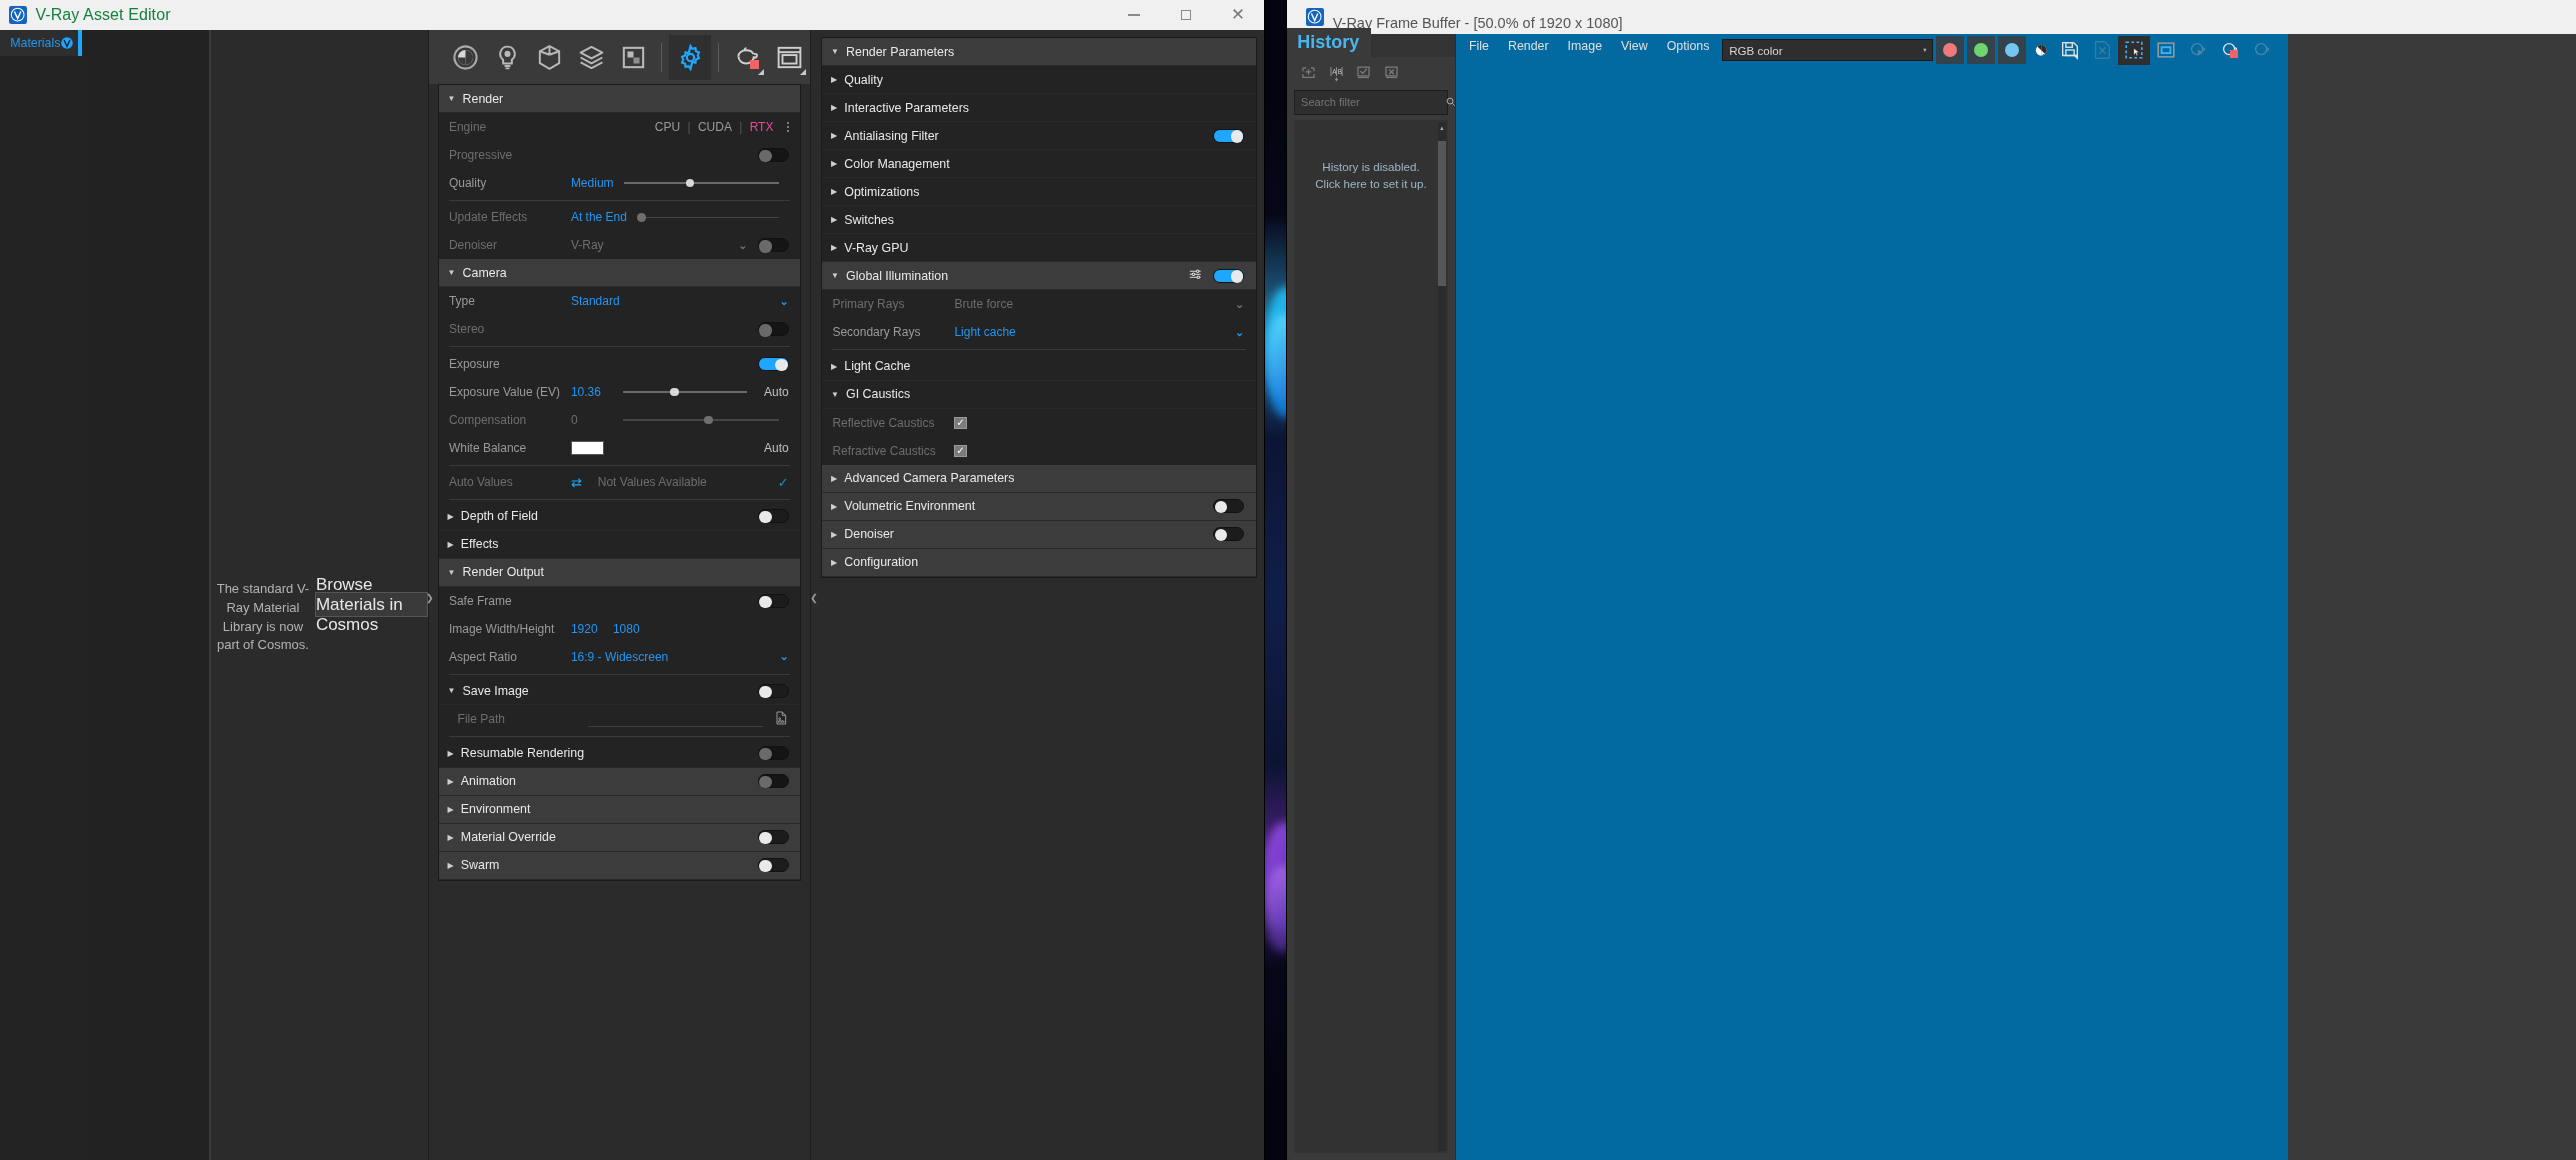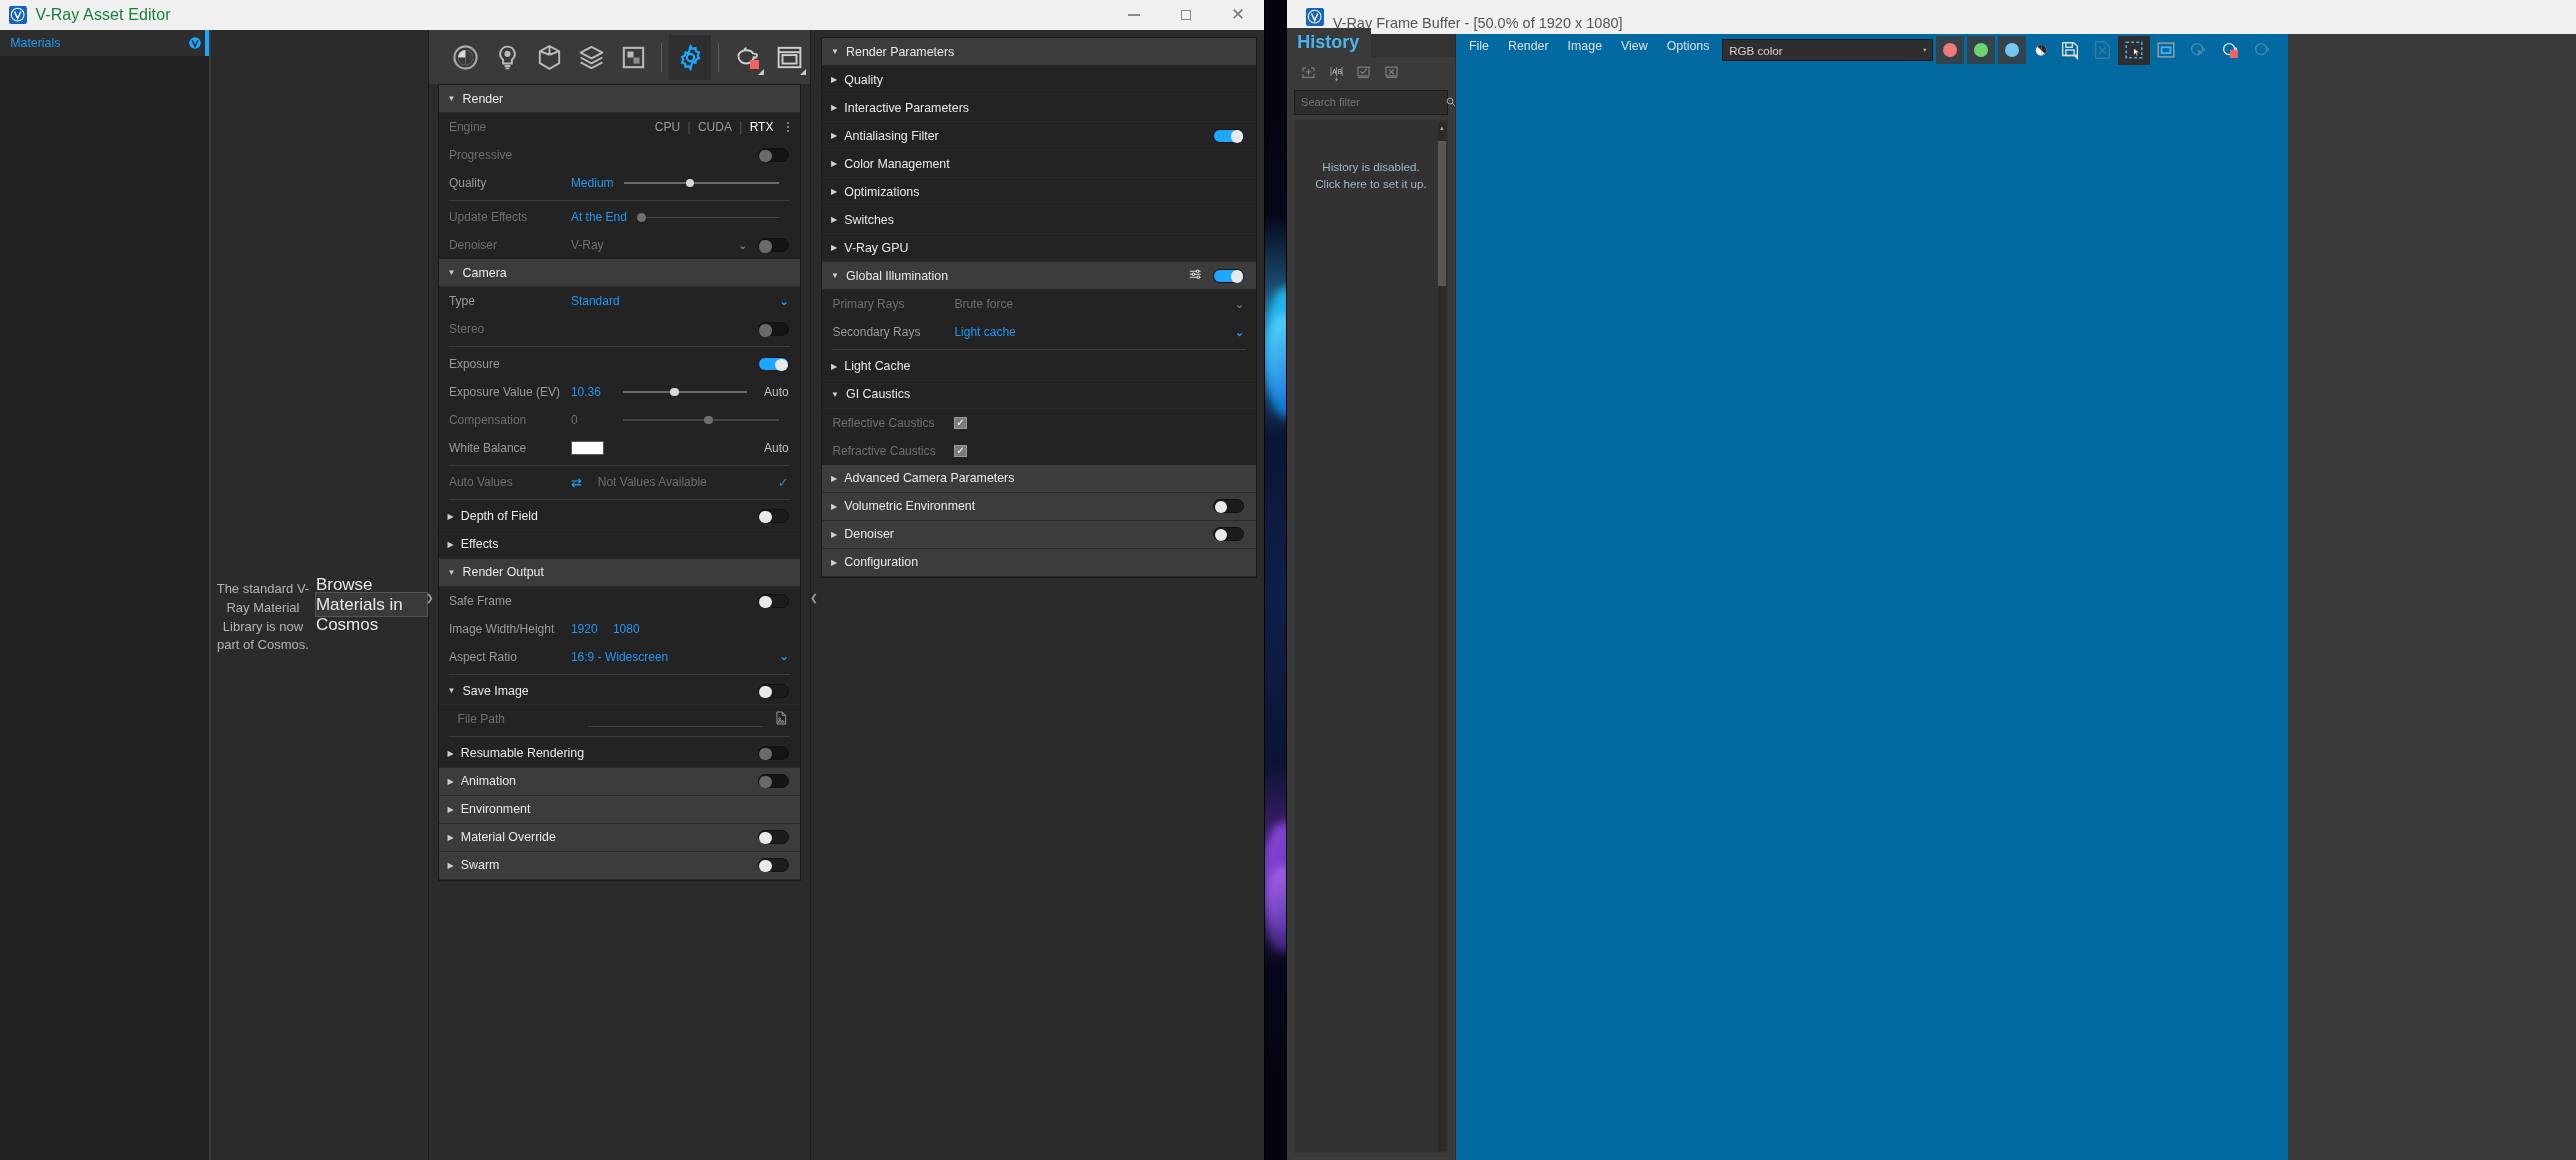--- a/index.html
+++ b/index.html
@@ -29,21 +29,21 @@
   .winbtns{position:absolute;right:0;top:0;height:30px;display:flex;}
   .winbtn{width:52px;height:30px;display:flex;align-items:center;justify-content:center;}
   .winbtn span{color:#777;font-size:14px;line-height:1;}
   .sq{width:10.2px;height:10.2px;border:1.2px solid #8a8a8a;display:block;}
   .dash{width:11.6px;height:1.3px;background:#8a8a8a;display:block;}
 
   #aeBody{position:absolute;left:0;top:30px;right:0;bottom:0;display:flex;background:#2b2b2b;}
 
   
   #colTree{width:211px;background:#232323;position:relative;
-           border-right:2.2px solid #3a3a3a;display:flex;flex-direction:column;}
+           border-right:2.2px solid #3a3a3a;display:flex;flex-direction:row;}
   #matTab{height:26px;background:#2e2e2e;display:flex;align-items:center;
           padding:0 7.3px 0 10.2px;position:relative;}
   #matTab .lbl{color:#2196f3;font-size:12.4px;flex:1;}
   #matTab .vicon{width:14px;height:14px;}
   #matTab .rail{position:absolute;right:0;top:0;bottom:0;width:3.6px;background:#1ea7ff;}
   #treeArea{flex:1;background:#222;}
 
   
   #colPromo{width:218px;background:#2b2b2b;display:flex;flex-direction:row;
             align-items:center;border-right:0.7px solid #1d1d1d;}
@@ -97,21 +97,21 @@
 
   
   .sld{flex:1;height:10.2px;position:relative;margin:0 10.2px;min-width:44px;}
   .sld:before{content:"";position:absolute;left:0;right:0;top:4.4px;height:1.5px;background:#6a6a6a;}
   .sld b{position:absolute;top:0.7px;width:8.7px;height:8.7px;border-radius:50%;background:#d8d8d8;}
   .sld.dim:before{background:#454545;}
   .sld.dim b{background:#6e6e6e;}
 
   .segs{margin-left:auto;display:flex;align-items:center;gap:7.3px;color:#9a9a9a;font-size:12px;}
   .segs .sep{color:#5a5a5a;}
-  .segs .sel{color:#ffffff;text-align:right;}
+  .segs .sel{color:#ec4899;text-align:right;}
   .dots{display:flex;flex-direction:column;gap:1.5px;margin-left:5.8px;}
   .dots i{width:2.2px;height:2.2px;background:#9a9a9a;border-radius:50%;display:block;}
 
   .chev{color:#2196f3;font-size:11px;font-weight:bold;}
   .chev.dim{color:#6e6e6e;}
   .auto{color:#c2c2c2;font-size:12px;margin-left:7.3px;}
   .swatch{width:33px;height:14px;background:#fff;border:0.7px solid #555;}
 
   .ckbox{width:12.4px;height:12.4px;background:#7b7b7b;border:0.7px solid #9a9a9a;
          display:flex;align-items:center;justify-content:center;cursor:pointer;}

